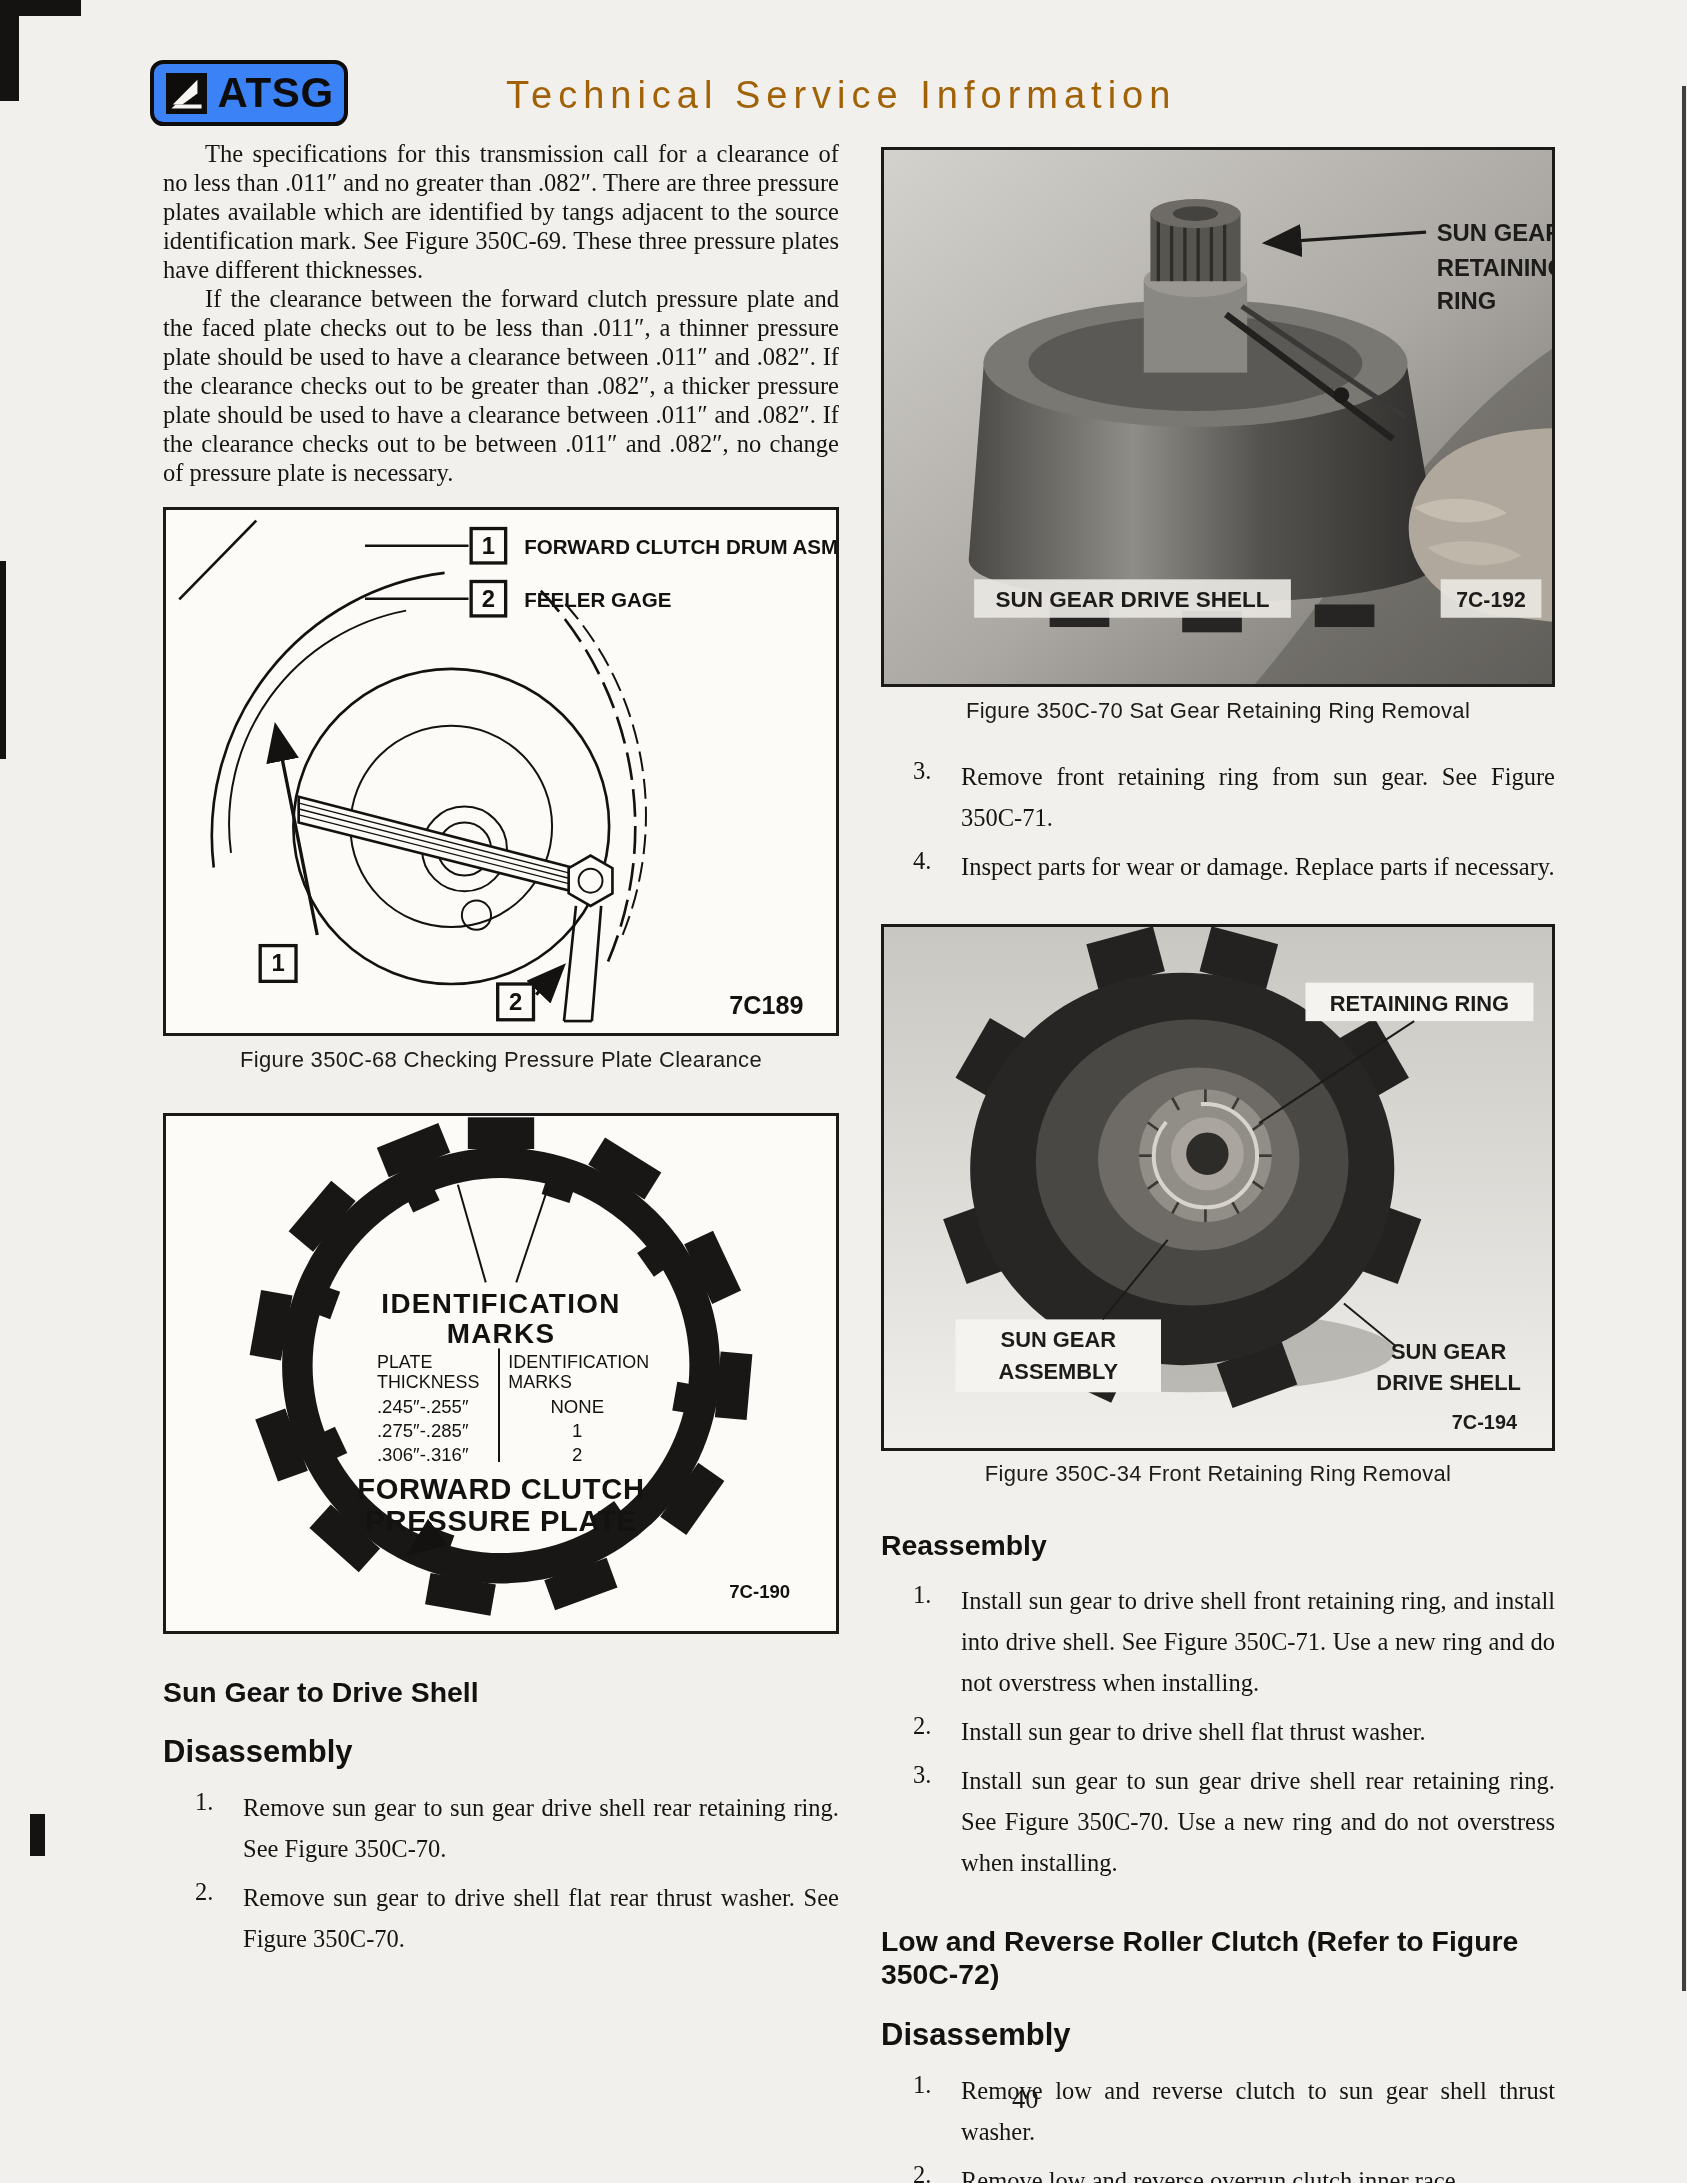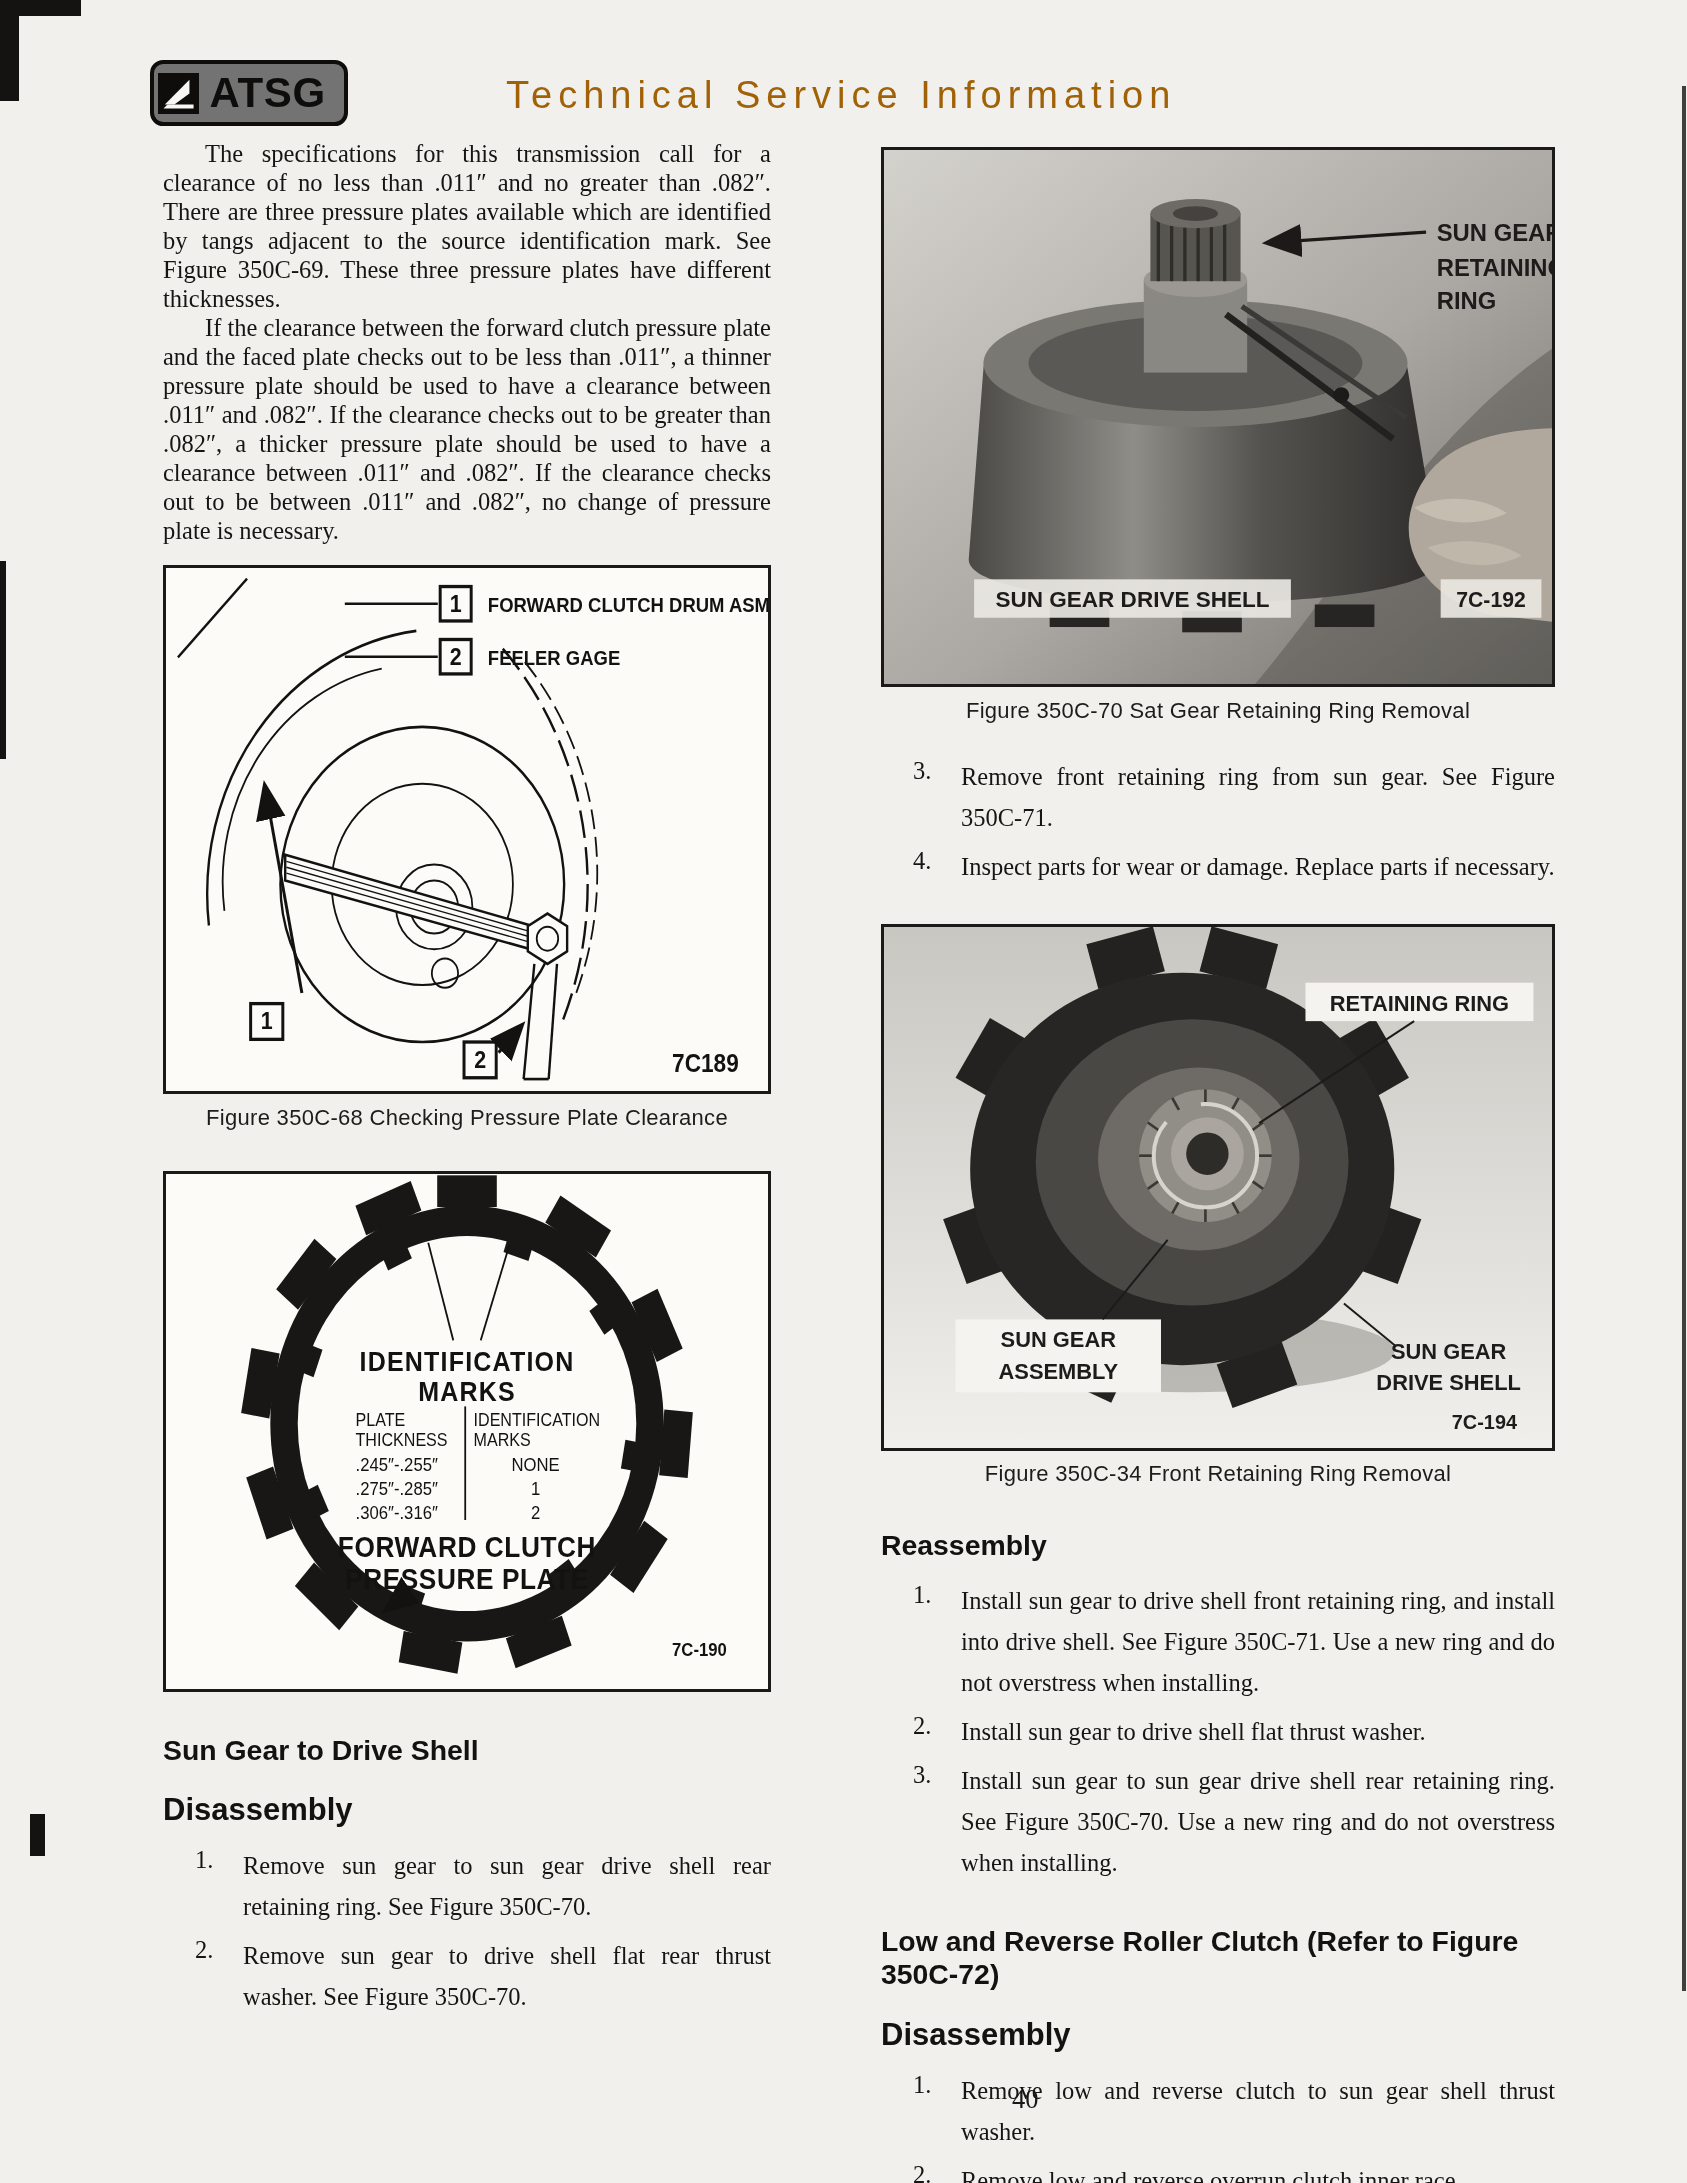--- a/index.html
+++ b/index.html
@@ -2,28 +2,28 @@
 <html style="font-size:10.6px"><head>
 <meta charset="utf-8">
 <style>
   html,body{margin:0;padding:0;}
   .page{position:relative;width:1687px;height:2183px;background:#f1f0ec;overflow:hidden;
         font-family:"Liberation Serif",serif;color:#161514;}
   
   .art{position:absolute;background:#141311;}
   
   .logo-box{position:absolute;left:150px;top:60px;width:198px;height:66px;border:4.6px solid #0e0d0c;
-            border-radius:13.2px;background:#737373;display:flex;align-items:center;gap:10.6px;
-            padding:0 4px;box-sizing:border-box;}
+            border-radius:13.2px;background:#3b82f6;display:flex;align-items:center;gap:10.6px;
+            padding:0 12px;box-sizing:border-box;}
   .logo-mark{width:41px;height:41px;background:#0e0d0c;flex:none;display:flex;align-items:center;justify-content:center;}
   .logo-text{font-family:"Liberation Sans",sans-serif;font-weight:bold;font-size:42px;letter-spacing:0.7px;color:#0e0d0c;}
   .page-title{position:absolute;left:506px;top:74px;font-family:"Liberation Sans",sans-serif;
               font-size:38px;font-weight:400;letter-spacing:6px;color:#a16207;}
   
-  .col-left{position:absolute;left:163px;top:139px;width:608px;}
+  .col-left{position:absolute;left:163px;top:139px;width:676px;}
   .col-right{position:absolute;left:881px;top:147px;width:674px;}
   .body-text p{margin:0;font-size:24.5px;line-height:29px;text-align:justify;text-indent:42px;}
   
   .figure{border:3.3px solid #1b1a19;background:#fcfbf8;box-sizing:border-box;width:100%;position:relative;}
   .figure svg{display:block;width:100%;height:100%;}
   .fig68{height:529px;margin-top:20px;}
   .fig69{height:521px;margin-top:40px;}
   .fig70{height:540px;}
   .fig71{height:527px;margin-top:37px;}
   .caption{font-family:"Liberation Sans",sans-serif;font-size:22px;letter-spacing:0.3px;

